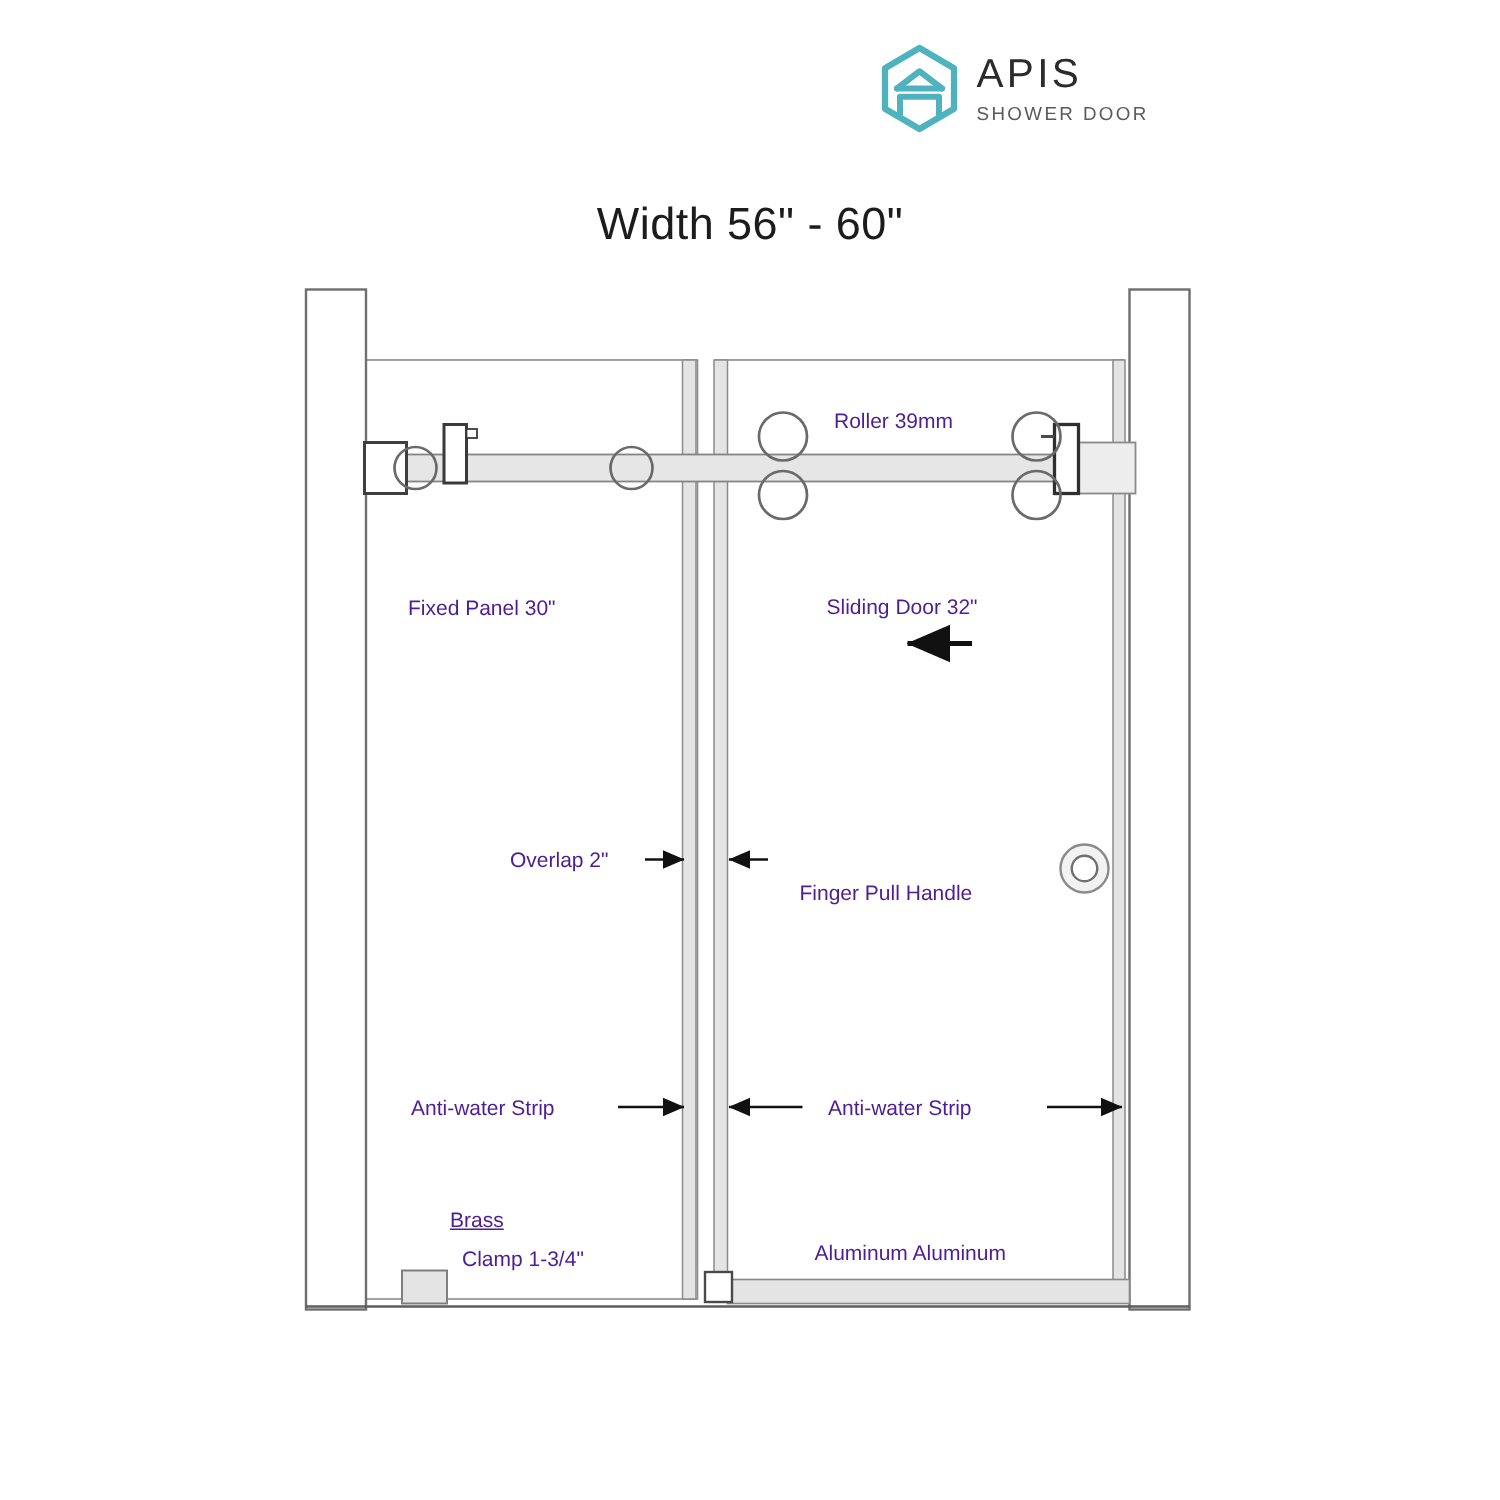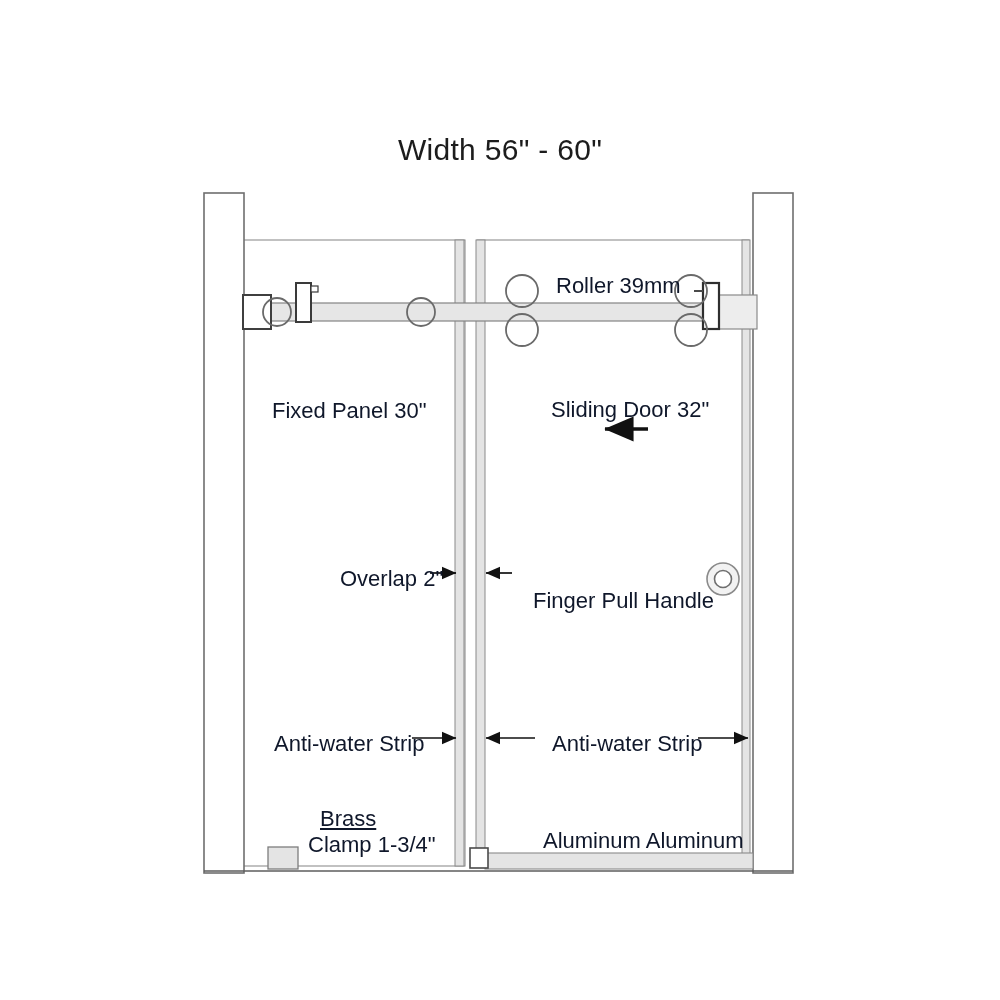--- a/index.html
+++ b/index.html
@@ -67,31 +67,45 @@
   }
   .svg-wrap {
     position: absolute;
     left: 0;
     top: 0;
     width: 1000px;
     height: 1000px;
   }
   .lbl {
     position: absolute;
-    font-size: 22px;
-    color: #0f172a;
+    font-size: 14px;
+    color: #4c1d95;
     white-space: nowrap;
     line-height: 1.35;
   }
 </style>
 </head>
 <body>
 
 <div id="stage">
 
+  <div class="brand">
+    <span class="brand-mark">
+      <svg viewBox="0 0 56 60" width="56" height="60" aria-hidden="true">
+        <polygon points="28,3 51,16.5 51,43.5 28,57 5,43.5 5,16.5" fill="none" stroke="#4fb3bf" stroke-width="4.2" stroke-linejoin="round"></polygon>
+        <polyline points="13,30 28,18.5 43,30" fill="none" stroke="#4fb3bf" stroke-width="4" stroke-linejoin="round" stroke-linecap="round"></polyline>
+        <line x1="13" y1="30" x2="43" y2="30" stroke="#4fb3bf" stroke-width="4" stroke-linecap="round"></line>
+        <polyline points="15,48 15,35.5 41,35.5 41,48" fill="none" stroke="#4fb3bf" stroke-width="4" stroke-linejoin="round"></polyline>
+      </svg>
+    </span>
+    <span class="brand-text">
+      <span class="brand-name">APIS</span>
+      <span class="brand-sub">SHOWER DOOR</span>
+    </span>
+  </div>
 
   <div class="diagram-title">Width 56" - 60"</div>
 
   <div class="svg-wrap">
     <svg viewBox="0 0 1000 1000" width="1000" height="1000">
       <defs>
         <marker id="arrHead" markerWidth="9" markerHeight="9" refX="8.4" refY="4.5" orient="auto">
           <path d="M0,0.8 L8.6,4.5 L0,8.2 Z" fill="#111111"></path>
         </marker>
       </defs>
@@ -195,18 +209,18 @@
   <div class="lbl" style="left:551px; top:395px;">Sliding Door 32"</div>
 
   <div class="lbl" style="left:340px; top:564px;">Overlap 2"</div>
 
   <div class="lbl" style="left:533px; top:586px;">Finger Pull Handle</div>
 
   <div class="lbl" style="left:274px; top:729px;">Anti-water Strip</div>
 
   <div class="lbl" style="left:552px; top:729px;">Anti-water Strip</div>
 
-  <div class="lbl" style="left:320px; top:804px;text-decoration:underline;">Brass</div>
+  <div class="lbl" style="left:300px; top:804px;text-decoration:underline;">Brass</div>
   <div class="lbl" style="left:308px; top:830px;">Clamp 1-3/4"</div>
 
   <div class="lbl" style="left:543px; top:826px;">Aluminum Aluminum</div>
 
 </div>
 
 </body></html>

